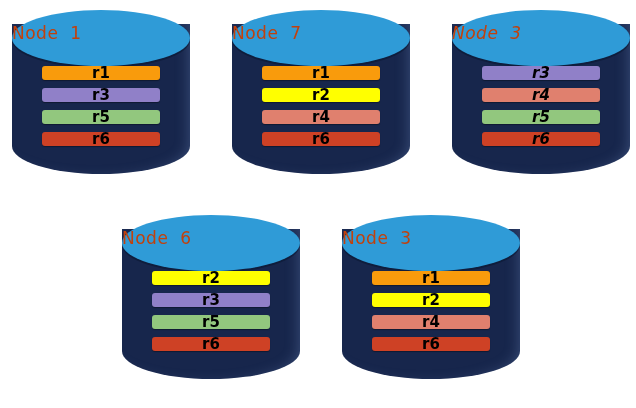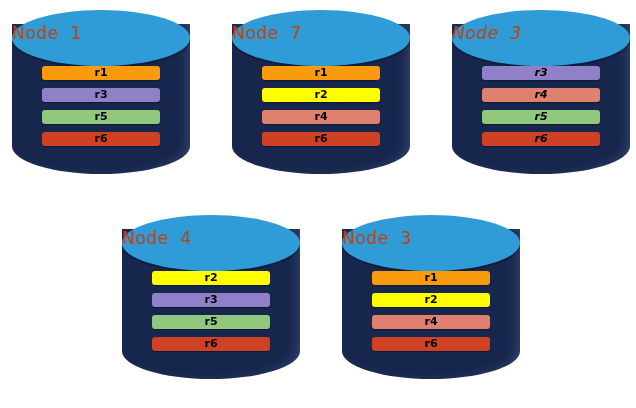--- a/index.html
+++ b/index.html
@@ -87,21 +87,21 @@
   }
 
   .replica-bar {
     position: relative;
     margin: 0 auto 8px auto;
     width: 118px;
     height: 14px;
     border-radius: 3px;
     line-height: 14px;
     text-align: center;
-    font-size: 11px;
+    font-size: 15px;
     font-weight: bold;
     color: #000000;
     font-family: "DejaVu Sans", sans-serif;
     box-shadow: 0 1px 1px rgba(0,0,0,0.35);
   }
 </style>
 </head>
 <body>
 
 <div id="diagram">
@@ -138,21 +138,21 @@
         <div class="replica-bar" style="background: rgb(144, 128, 200);">r3</div>
         <div class="replica-bar" style="background: rgb(224, 128, 110);">r4</div>
         <div class="replica-bar" style="background: rgb(146, 199, 126);">r5</div>
         <div class="replica-bar" style="background: rgb(206, 65, 37);">r6</div>
       </div>
     </div>
     <div class="node" style="left: 122px; top: 215px;">
       <div class="cyl-top-shade"></div>
       <div class="cyl-body"></div>
       <div class="cyl-top"></div>
-      <div class="node-label">Node  4</div>
+      <div class="node-label">Node  6</div>
       <div class="replica-stack">
         <div class="replica-bar" style="background: rgb(255, 255, 0);">r2</div>
         <div class="replica-bar" style="background: rgb(144, 128, 200);">r3</div>
         <div class="replica-bar" style="background: rgb(146, 199, 126);">r5</div>
         <div class="replica-bar" style="background: rgb(206, 65, 37);">r6</div>
       </div>
     </div>
     <div class="node" style="left: 342px; top: 215px;">
       <div class="cyl-top-shade"></div>
       <div class="cyl-body"></div>

